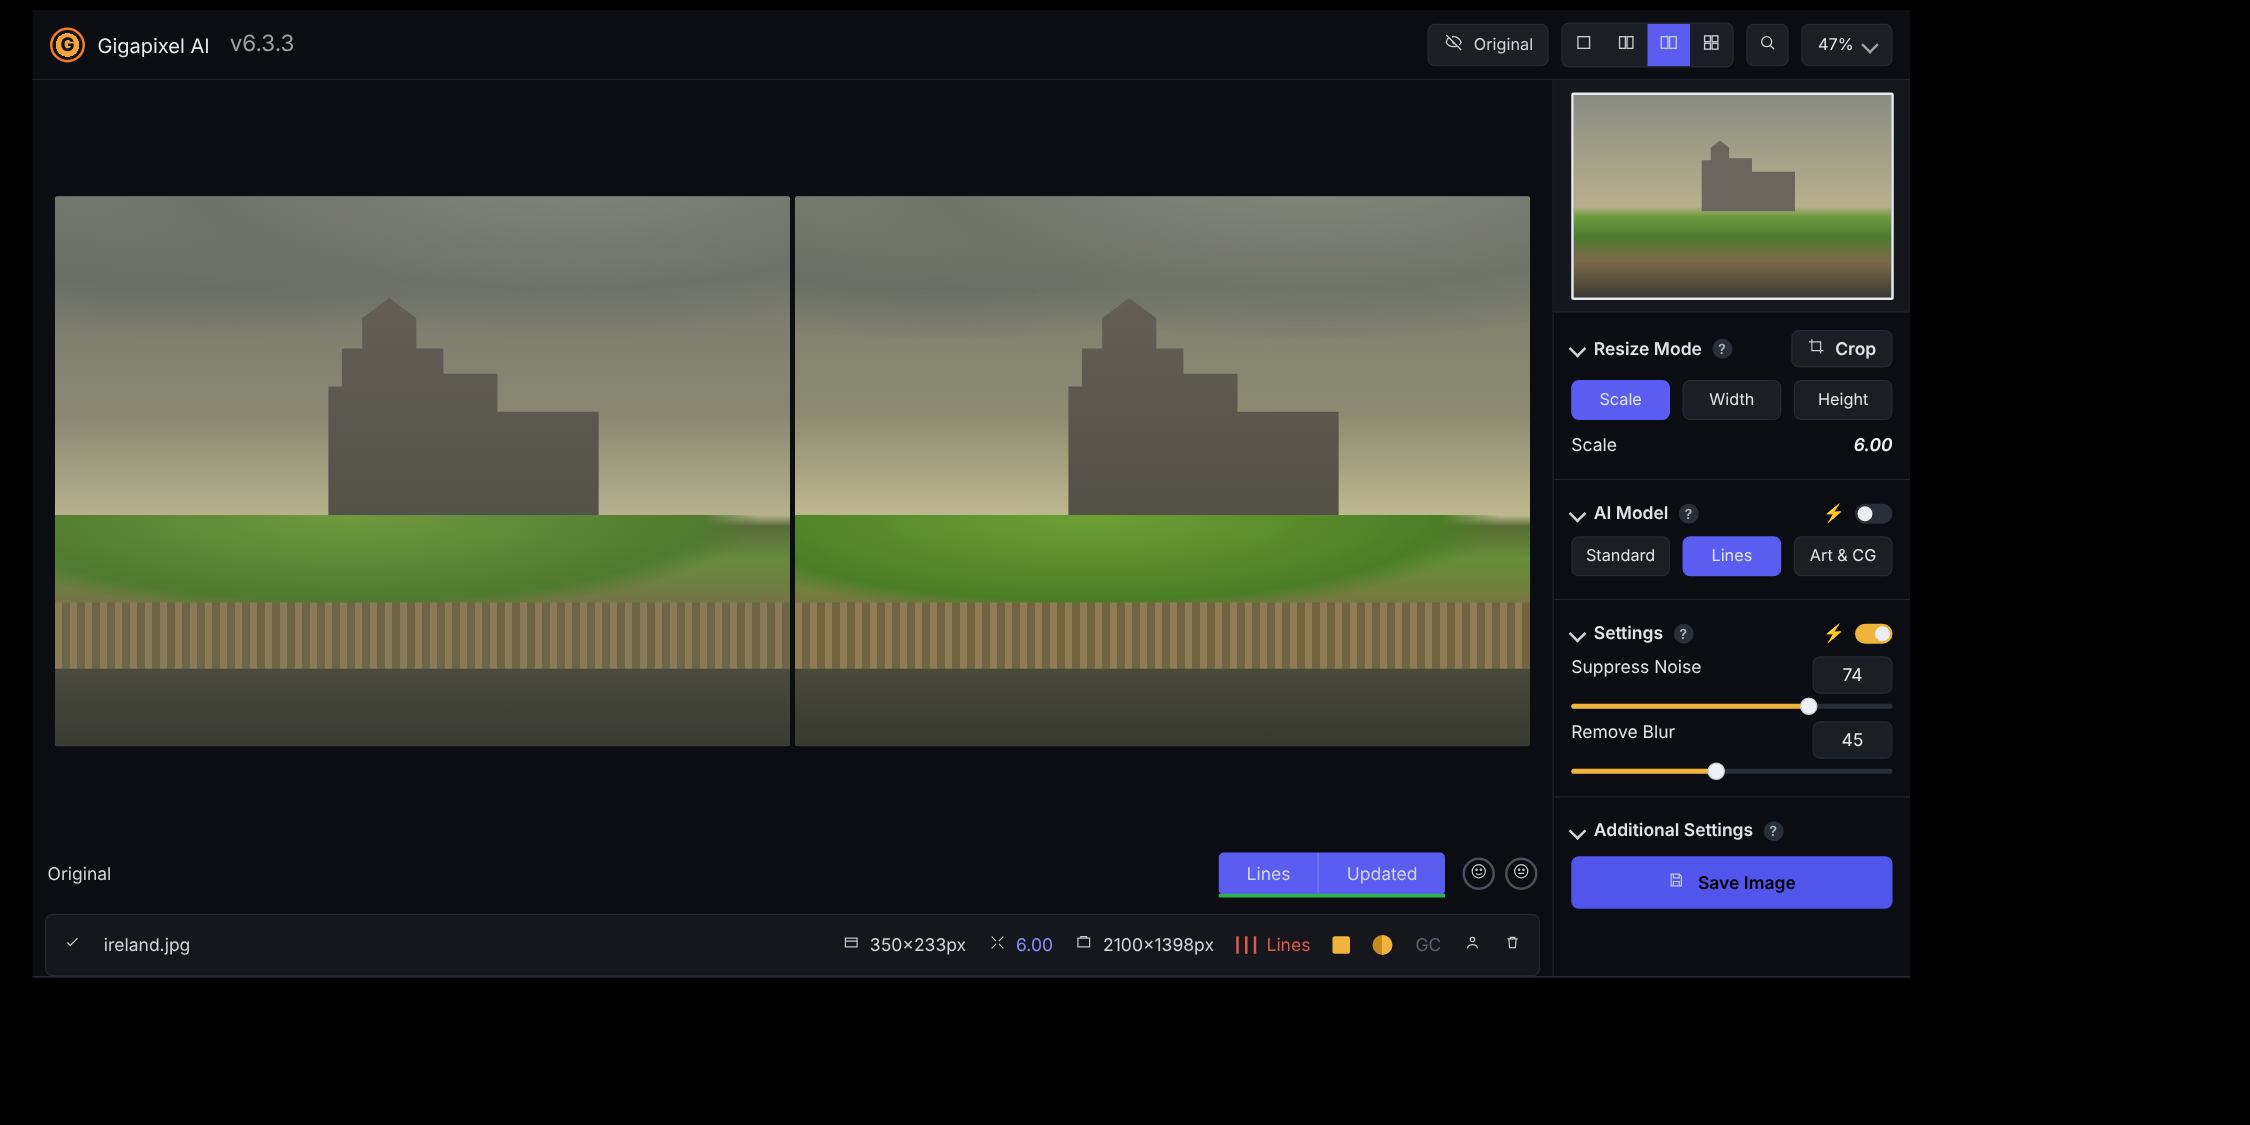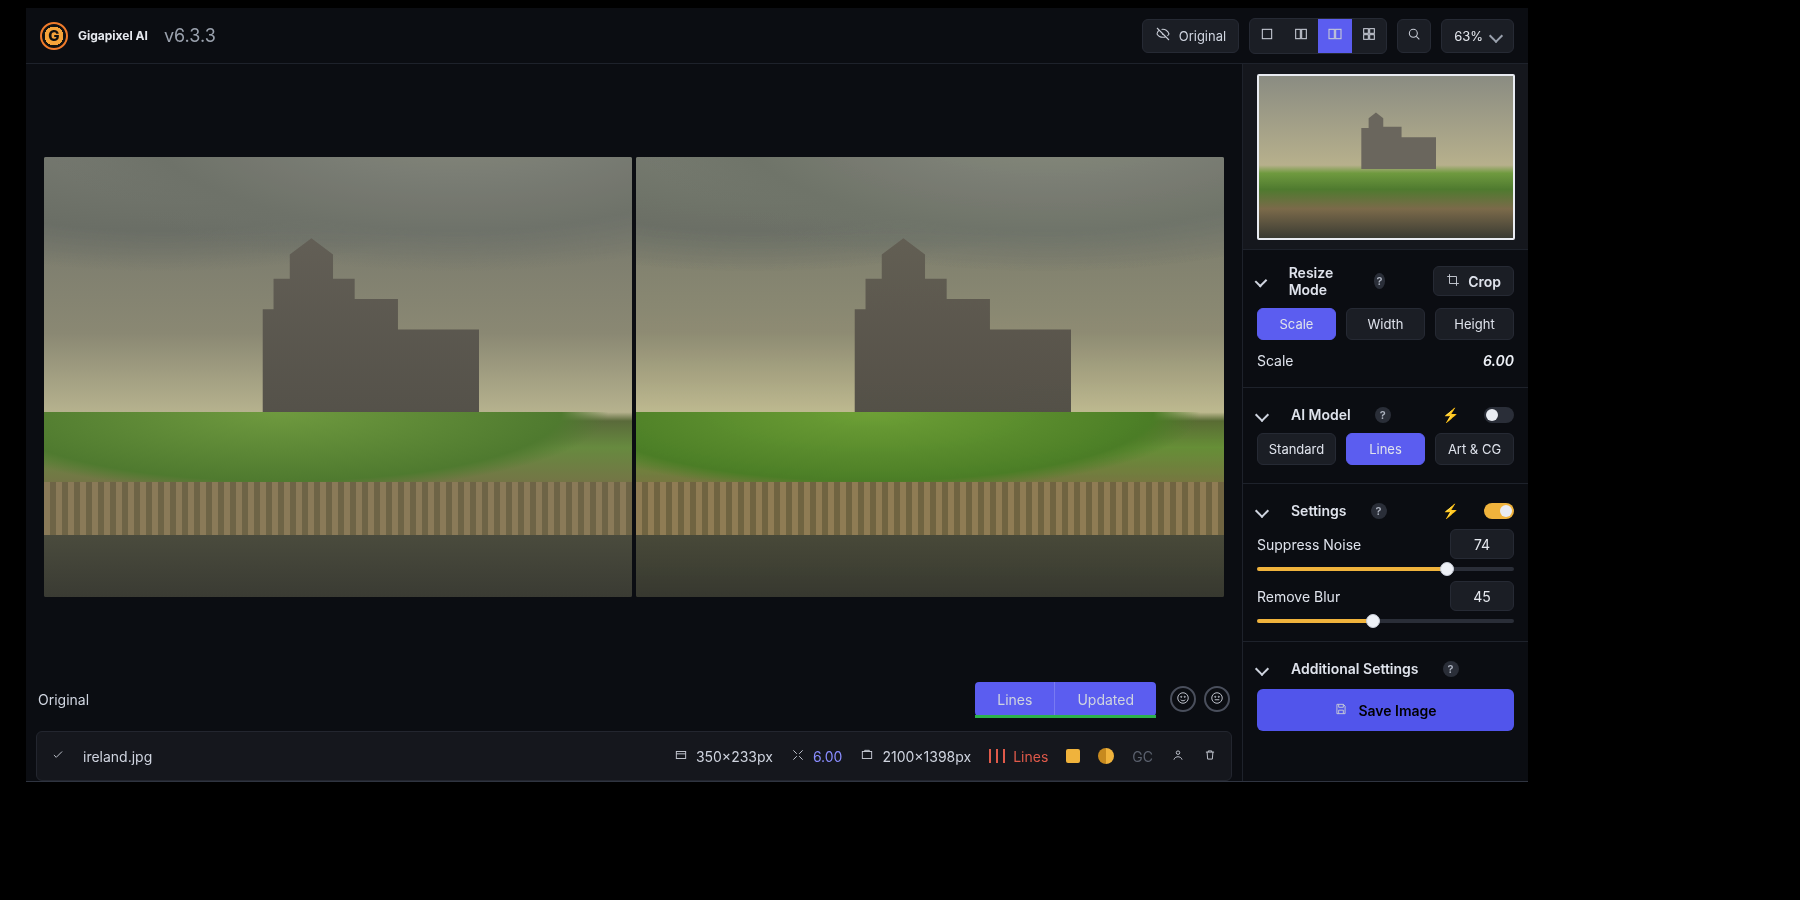--- a/index.html
+++ b/index.html
@@ -36,21 +36,21 @@
     height:56px;display:flex;align-items:center;padding:0 14px;
     border-bottom:1px solid #1e222b;
   }
   .brand{display:flex;align-items:center;gap:10px}
   .logo{
     width:28px;height:28px;border-radius:50%;
     background:radial-gradient(circle at 50% 50%,#f6a43a 0 55%,#111 56%);
     border:2px solid #f07b2b;display:flex;align-items:center;justify-content:center;
     font-weight:800;color:#111;font-size:15px;
   }
-  .brand .title{font-weight:700;font-size:12px}
+  .brand .title{font-weight:400;font-size:16px}
   .brand .ver{color:var(--muted);margin-left:6px;font-size:18px}
   .top-right{margin-left:auto;display:flex;align-items:center;gap:10px}
   .btn{
     background:var(--panel2);border:1px solid #262a34;border-radius:6px;
     height:34px;display:flex;align-items:center;justify-content:center;
     padding:0 12px;color:var(--text);cursor:pointer;gap:8px;font-size:13px;
   }
   .btn.muted{color:#cfd4df}
   .btn.icon{width:34px;padding:0}
   .group{display:flex;background:var(--panel2);border:1px solid #262a34;border-radius:6px;overflow:hidden}
@@ -120,37 +120,37 @@
     margin:0 0 4px;position:relative;height:186px;background:var(--panel);
     border-bottom:1px solid #1e222b;display:flex;align-items:center;justify-content:center
   }
   .thumb .tbox{
     width:258px;height:166px;border:2px solid #e9ecf2;border-radius:2px;position:relative;overflow:hidden;
     background:linear-gradient(#8a8c82,#b7b08c 55%,#6f9a3f 60%,#4f7a2f 70%,#7b6a4a 82%,#3a3b33)
   }
   .thumb .mini-castle{position:absolute;left:34%;top:14%;width:36%;height:44%;
     background:#6a665d;clip-path:polygon(18% 100%,18% 42%,26% 42%,26% 28%,34% 20%,42% 28%,42% 40%,62% 40%,62% 55%,100% 55%,100% 100%)}
   .section{padding:10px 14px}
-  .sec-head{display:flex;align-items:center;gap:24px;color:#dfe3ec;font-weight:600}
+  .sec-head{display:flex;align-items:center;gap:8px;color:#dfe3ec;font-weight:600}
   .sec-head .q{width:16px;height:16px;border-radius:50%;background:#2a2e38;color:#aeb4c1;font-size:11px;display:flex;align-items:center;justify-content:center}
   .sec-head .spacer{flex:1}
   .toggle{width:30px;height:16px;border-radius:9px;background:#2a2e38;position:relative}
   .toggle.on{background:var(--gold)}
   .toggle .dot{position:absolute;top:2px;width:12px;height:12px;border-radius:50%;background:#e9ecf2}
   .toggle .dot{right:2px}
   .toggle:not(.on) .dot{left:2px;right:auto}
   .btnrow{display:flex;gap:10px;margin-top:10px}
   .chip{
     flex:1;background:var(--panel2);border:1px solid #262a34;border-radius:6px;height:32px;
     display:flex;align-items:center;justify-content:center;color:#dfe3ec;font-size:13px;cursor:pointer
   }
   .chip.active{background:var(--accent);border-color:var(--accent)}
   .label-row{display:flex;justify-content:space-between;margin-top:12px;color:#dfe3ec}
   .label-row .val{font-style:italic;color:#eef1f7;font-weight:600}
-  .row{display:flex;align-items:center;gap:10px;margin-top:10px}
+  .row{display:flex;align-items:flex-start;gap:10px;margin-top:10px}
   .row .name{flex:1;color:#dfe3ec}
   .numbox{width:64px;height:30px;background:var(--panel2);border:1px solid #262a34;border-radius:6px;display:flex;align-items:center;justify-content:center}
   .slider{height:4px;background:#2a2e38;border-radius:3px;position:relative;margin-top:8px}
   .slider .fill{position:absolute;left:0;top:0;bottom:0;background:var(--gold);border-radius:3px}
   .slider .knob{position:absolute;top:-5px;width:14px;height:14px;border-radius:50%;background:#eef1f7;border:1px solid #c9ced9}
   .crop-btn{background:var(--panel2);border:1px solid #262a34;border-radius:6px;height:30px;padding:2px 12px;display:flex;align-items:center;gap:8px;color:#dfe3ec}
   .save{
     margin:12px 14px;background:var(--accent-strong);border-radius:6px;height:42px;
     display:flex;align-items:center;justify-content:center;gap:10px;color:#000000;font-weight:600;cursor:pointer
   }
@@ -214,21 +214,21 @@
         </div>
       </div>
 
       <div class="btn icon">
         <span class="ico"><svg viewBox="0 0 24 24">
               <circle cx="11" cy="11" r="6"></circle>
               <path d="M20 20l-4.5-4.5"></path>
             </svg></span>
       </div>
       <div class="btn">
-        <span>63%</span>
+        <span>47%</span>
         <span class="chev"></span>
       </div>
     </div>
   </div>
 
   <div class="main">
 
     <div class="left">
 
       <div class="canvas-wrap">

